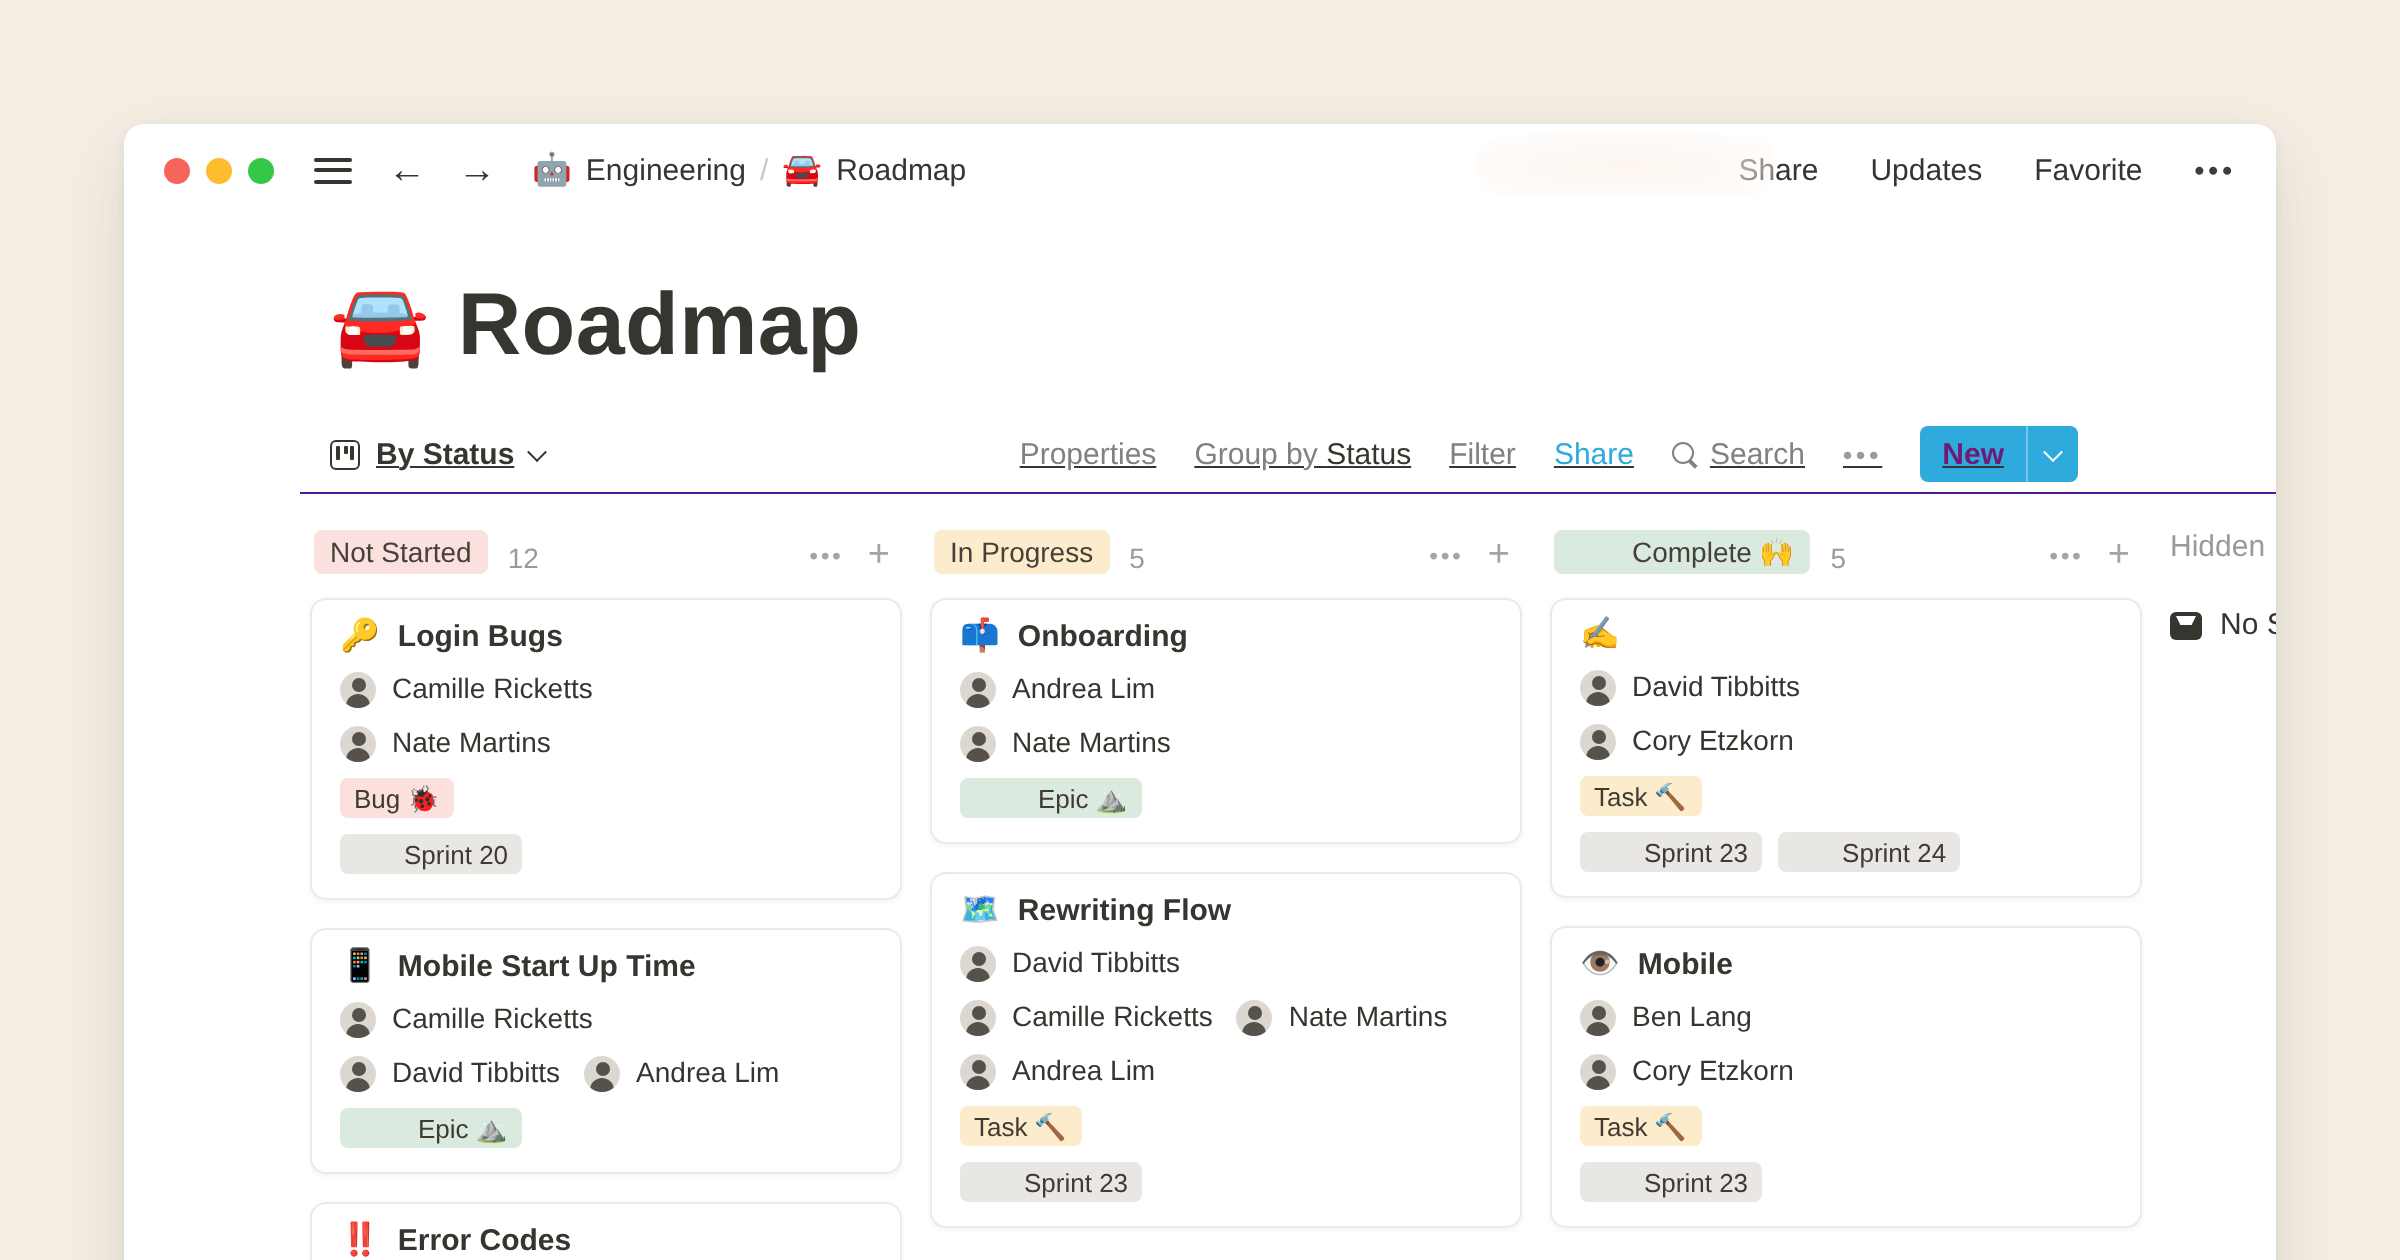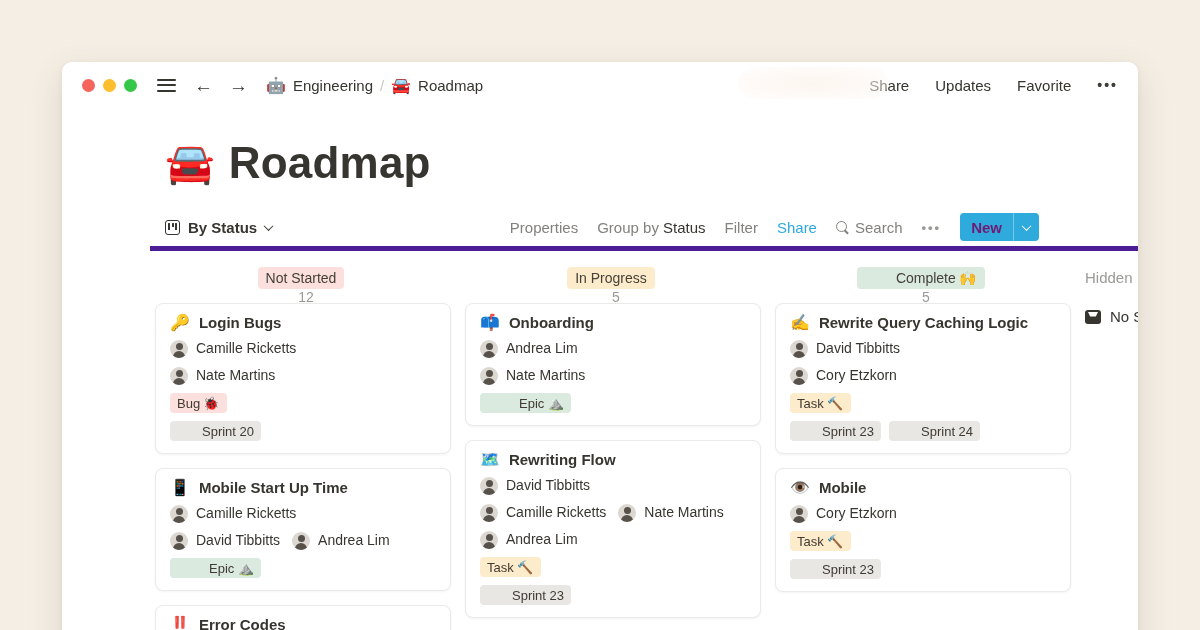--- a/index.html
+++ b/index.html
@@ -41,21 +41,21 @@
   .blob{position:absolute;left:676px;top:5px;width:150px;height:32px;border-radius:16px;
     background:radial-gradient(ellipse at center,#fdf6f0 0%,rgba(253,246,240,.55) 60%,rgba(253,246,240,0) 100%);}
   .topbar-right{margin-left:auto;display:flex;align-items:center;gap:26px;font-size:15px;}
   .topbar-right .action{cursor:pointer;}
   .dots{color:#3f3d38;letter-spacing:2px;font-size:14px;font-weight:700;cursor:pointer;}
   
   .page-title{margin:30px 0 0 103px;display:flex;align-items:center;gap:14px;}
   .page-title .emoji{font-size:40px;line-height:1;}
   .page-title h1{font-size:44px;font-weight:700;color:var(--text);letter-spacing:.2px;}
   
-  .toolbar-wrap{margin:20px 0 0 88px;border-bottom:5px solid #4c1d95;}
+  .toolbar-wrap{margin:20px 0 0 88px;border-bottom:1px solid #4c1d95;text-decoration:underline;}
   .toolbar{display:flex;align-items:center;height:38px;padding:0 99px 0 15px;}
   .view-switch{display:flex;align-items:center;gap:8px;font-size:15px;font-weight:700;cursor:pointer;}
   .board-icon{width:15px;height:15px;border:1.6px solid var(--text);border-radius:3px;display:inline-flex;gap:1.5px;padding:2px;align-items:flex-start;}
   .board-icon i{flex:1;background:var(--text);border-radius:.5px;}
   .board-icon i:nth-child(1){height:7px;}
   .board-icon i:nth-child(2){height:4px;}
   .board-icon i:nth-child(3){height:7px;}
   .chev{width:7px;height:7px;border-right:1.6px solid var(--text);border-bottom:1.6px solid var(--text);transform:rotate(45deg) translate(-1px,-1px);display:inline-block;}
   .toolbar-right{margin-left:auto;display:flex;align-items:center;gap:19px;font-size:15px;color:var(--toolbar-gray);}
   .toolbar-right .titem{cursor:pointer;white-space:nowrap;}
@@ -66,21 +66,21 @@
   .search-icon::before{content:"";position:absolute;width:9px;height:9px;border:1.6px solid var(--toolbar-gray);border-radius:50%;left:0;top:0;}
   .search-icon::after{content:"";position:absolute;width:5px;height:1.6px;background:var(--toolbar-gray);transform:rotate(45deg);left:8px;top:10px;}
   .tdots{color:var(--muted);letter-spacing:2px;font-weight:700;font-size:13px;cursor:pointer;}
   .new-btn{display:flex;align-items:stretch;background:var(--accent);color:#701a75;border-radius:4px;overflow:hidden;height:28px;font-size:15px;font-weight:700;cursor:pointer;}
   .new-label{padding:0 11px;display:flex;align-items:center;}
   .new-caret{padding:0 9px;display:flex;align-items:center;border-left:1px solid rgba(255,255,255,.35);}
   .new-caret b{width:7px;height:7px;border-right:1.8px solid #fff;border-bottom:1.8px solid #fff;transform:rotate(45deg) translate(-1px,-1px);}
   
   .board{display:flex;margin:16px 0 0 93px;align-items:flex-start;}
   .column{width:296px;margin-right:14px;flex-shrink:0;}
-  .col-head{display:flex;align-items:center;height:24px;padding:0 6px 0 2px;flex-direction:column;}
+  .col-head{display:flex;align-items:flex-end;height:24px;padding:0 6px 0 2px;}
   .col-badge{font-size:14px;padding:3px 8px;border-radius:4px;color:#45403a;white-space:nowrap;}
   .col-count{margin-left:10px;color:var(--muted);font-size:14px;}
   .col-icons{margin-left:auto;display:flex;align-items:center;gap:12px;color:#a5a4a0;}
   .col-more{letter-spacing:1.5px;font-weight:700;font-size:12px;cursor:pointer;}
   .col-add{font-size:19px;font-weight:400;cursor:pointer;line-height:1;}
   .cards{margin-top:12px;display:flex;flex-direction:column;gap:14px;}
   .card{background:#fff;border:1px solid #ebeae8;border-radius:8px;padding:10px 14px 12px;box-shadow:0 1px 3px rgba(15,15,15,.05);cursor:pointer;}
   .card-title{display:flex;align-items:center;gap:9px;font-size:15px;font-weight:600;color:var(--text);}
   .card-title .emoji{font-size:16px;line-height:1;}
   .person-row{display:flex;align-items:center;margin-top:9px;}
@@ -317,21 +317,20 @@
             <span class="col-count">5</span>
             <span class="col-icons">
               <span class="col-more">•••</span>
               <span class="col-add">+</span>
             </span>
           </div>
           <div class="cards">
             <div class="card">
               <div class="card-title">
                 <span class="emoji">✍️</span>
-                <span>Rewrite Query Caching Logic</span>
               </div>
               <div class="person-row">
                 <span class="person">
                   <span class="avatar"></span>
                   <span>David Tibbitts</span>
                 </span>
               </div>
               <div class="person-row">
                 <span class="person">
                   <span class="avatar"></span>
@@ -343,20 +342,26 @@
               </div>
               <div class="tag-row">
                 <span class="badge bg-gray">Sprint 23</span>
                 <span class="badge bg-gray">Sprint 24</span>
               </div>
             </div>
             <div class="card">
               <div class="card-title">
                 <span class="emoji">👁️</span>
                 <span>Mobile</span>
+              </div>
+              <div class="person-row">
+                <span class="person">
+                  <span class="avatar"></span>
+                  <span>Ben Lang</span>
+                </span>
               </div>
               <div class="person-row">
                 <span class="person">
                   <span class="avatar"></span>
                   <span>Cory Etzkorn</span>
                 </span>
               </div>
               <div class="tag-row">
                 <span class="badge bg-yellow">Task 🔨</span>
               </div>

